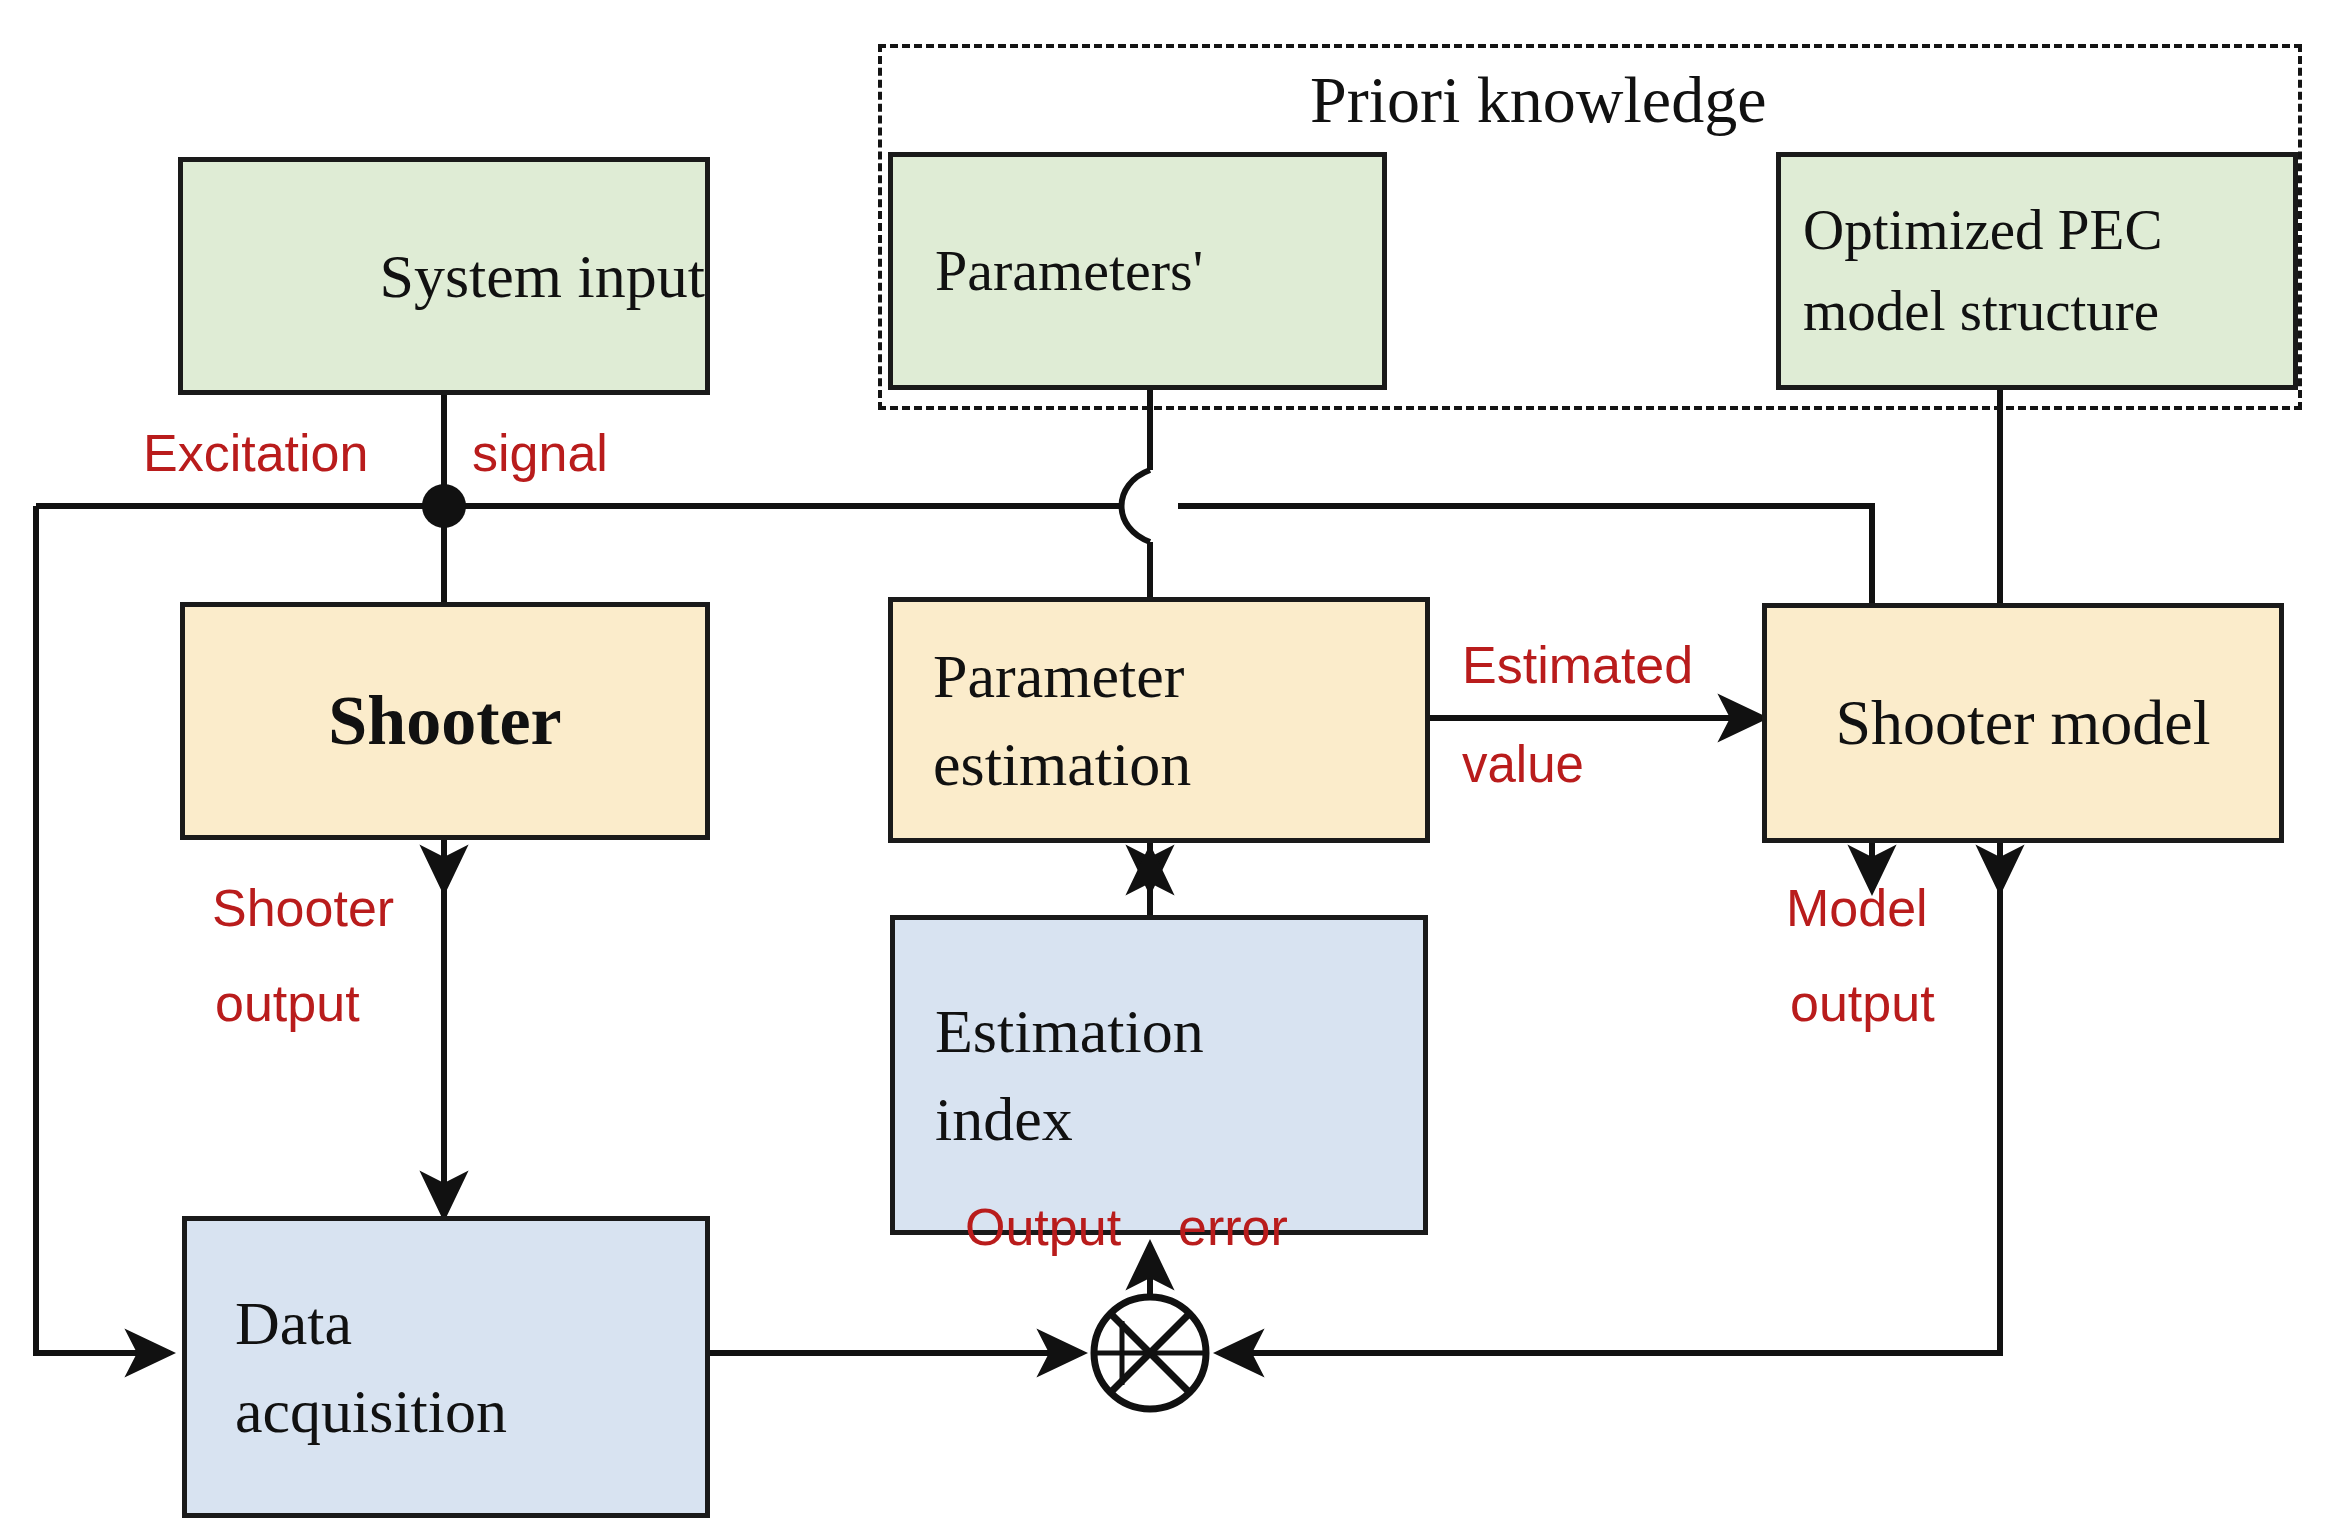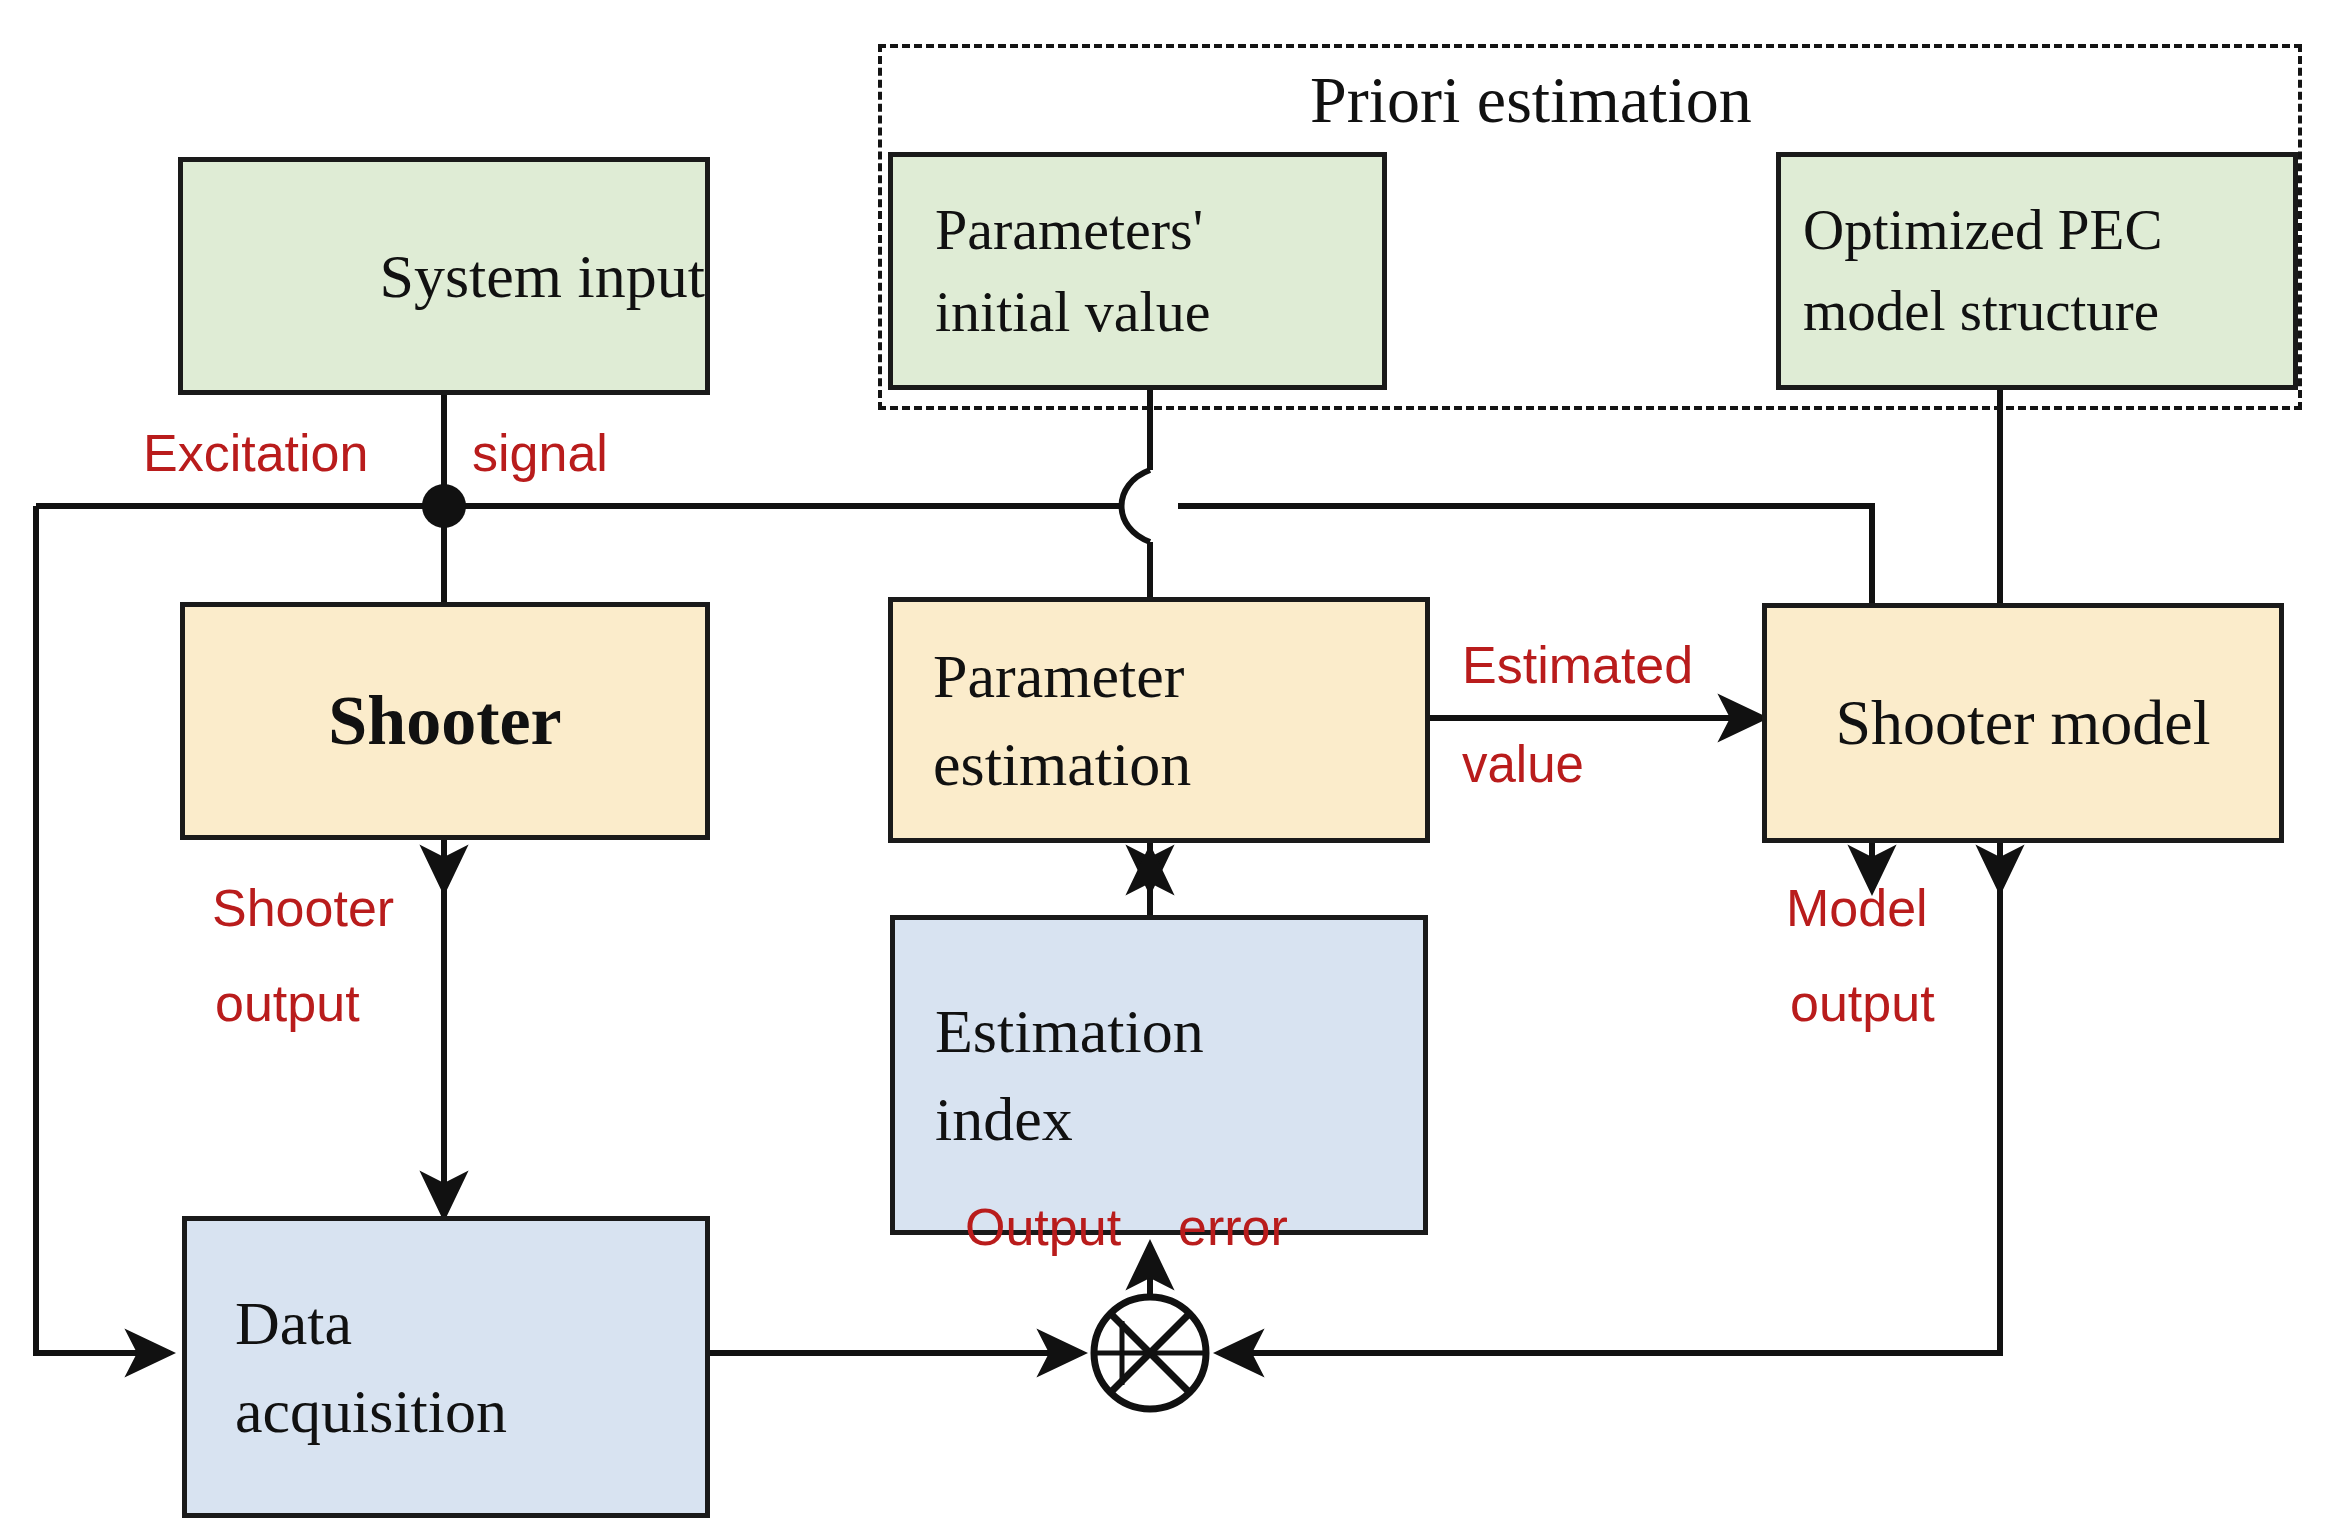--- a/index.html
+++ b/index.html
@@ -74,21 +74,21 @@
     z-index: 4;
   }
 </style>
 </head>
 <body>
 
 <div id="diagram-root">
 
   <div class="priori-box" style="left:878px; top:44px; width:1424px; height:366px;"></div>
 
-  <div class="priori-title" style="left:1310px; top:62px; font-size:66px;">Priori   estimation</div>
+  <div class="priori-title" style="left:1310px; top:62px; font-size:66px;">Priori   knowledge</div>
 
   <svg id="wiring" viewBox="0 0 2326 1536" xmlns="http://www.w3.org/2000/svg">
     <defs>
       <marker id="arrowhead" markerWidth="9" markerHeight="9" refX="7.6" refY="4.5" orient="auto" markerUnits="strokeWidth">
         <path d="M0,0.4 L8.6,4.5 L0,8.6 L2.1,4.5 Z" fill="#111111"></path>
       </marker>
     </defs>
 
     <g stroke="#111111" stroke-width="6" fill="none" stroke-linecap="butt">
 
@@ -129,21 +129,20 @@
       <line x1="1122" y1="1321" x2="1122" y2="1385" stroke="#111111" stroke-width="5"></line>
     </g>
   </svg>
 
   <div class="node fill-green" style="left:178px; top:157px; width:532px; height:238px; font-size:62px;align-items:flex-end;">
     <span class="ln">System input</span>
   </div>
 
   <div class="node fill-green align-left" style="left:888px; top:152px; width:499px; height:238px; font-size:58px;">
     <span class="ln">Parameters'</span>
-    <span class="ln">initial value</span>
   </div>
 
   <div class="node fill-green align-left" style="left:1776px; top:152px; width:522px; height:238px; font-size:57px; padding-left:22px;">
     <span class="ln">Optimized PEC</span>
     <span class="ln">model structure</span>
   </div>
 
   <div class="node fill-yellow" style="left:180px; top:602px; width:530px; height:238px; font-size:70px; font-weight:700;">
     <span class="ln">Shooter</span>
   </div>

